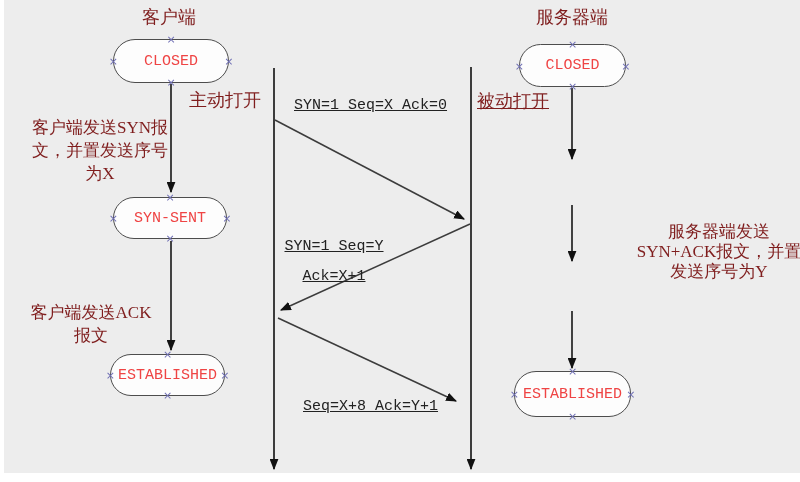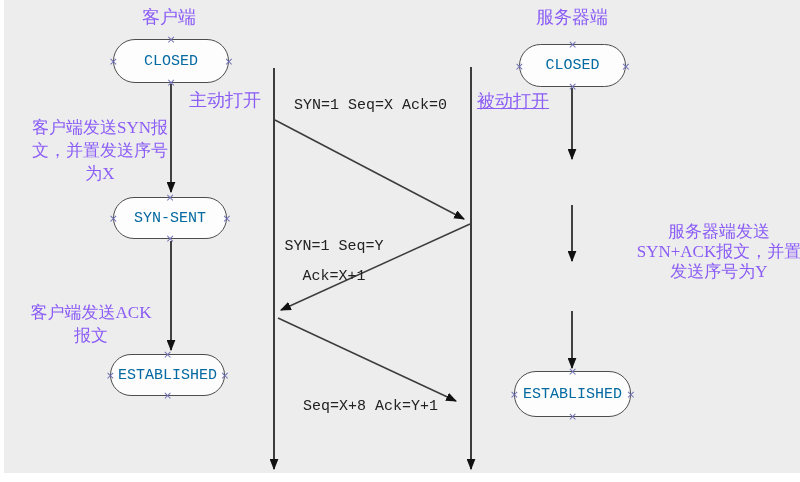--- a/index.html
+++ b/index.html
@@ -15,33 +15,33 @@
     font-family:"Liberation Serif","DejaVu Serif",serif;}
   .stage{position:relative;width:800px;height:482px;background:#ffffff;}
   .canvas{position:absolute;left:4px;top:0;width:796px;height:473px;
     background:var(--canvas-bg);}
   svg.connectors{position:absolute;left:0;top:0;width:800px;height:482px;
     pointer-events:none;}
   .node{position:absolute;background:var(--node-fill);
     border:1.5px solid var(--node-border);border-radius:22px;
     display:flex;align-items:center;justify-content:center;}
   .node-label{font-family:"Liberation Mono","DejaVu Sans Mono",monospace;
-    font-size:15px;color:#0369a1;letter-spacing:0;white-space:pre;}
+    font-size:15px;color:#ef4444;letter-spacing:0;white-space:pre;}
   .handle{position:absolute;font-style:normal;color:var(--handle);
     font-size:11px;line-height:1;font-family:"DejaVu Sans",sans-serif;}
   .handle::before{content:"\00d7";}
   .h-t{left:50%;top:0;transform:translate(-50%,-58%);}
   .h-b{left:50%;bottom:0;transform:translate(-50%,58%);}
   .h-l{left:0;top:50%;transform:translate(-58%,-50%);}
   .h-r{right:0;top:50%;transform:translate(58%,-50%);}
-  .lbl{position:absolute;color:#8b5cf6;white-space:pre;}
+  .lbl{position:absolute;color:#7f1d1d;white-space:pre;}
   .cn{font-size:18px;line-height:22px;}
   .cn-note{font-size:17px;line-height:23px;text-align:center;margin-top:17px;}
   .mono{font-family:"Liberation Mono","DejaVu Sans Mono",monospace;
-    font-size:15px;line-height:20px;color:#222;}
+    font-size:15px;line-height:20px;color:#222;text-decoration:underline;}
   .center{text-align:center;}
 </style>
 </head>
 <body>
 
 <div class="stage">
   <div class="canvas"></div>
 
   <svg class="connectors" viewBox="0 0 800 482" xmlns="http://www.w3.org/2000/svg">
     <defs>

